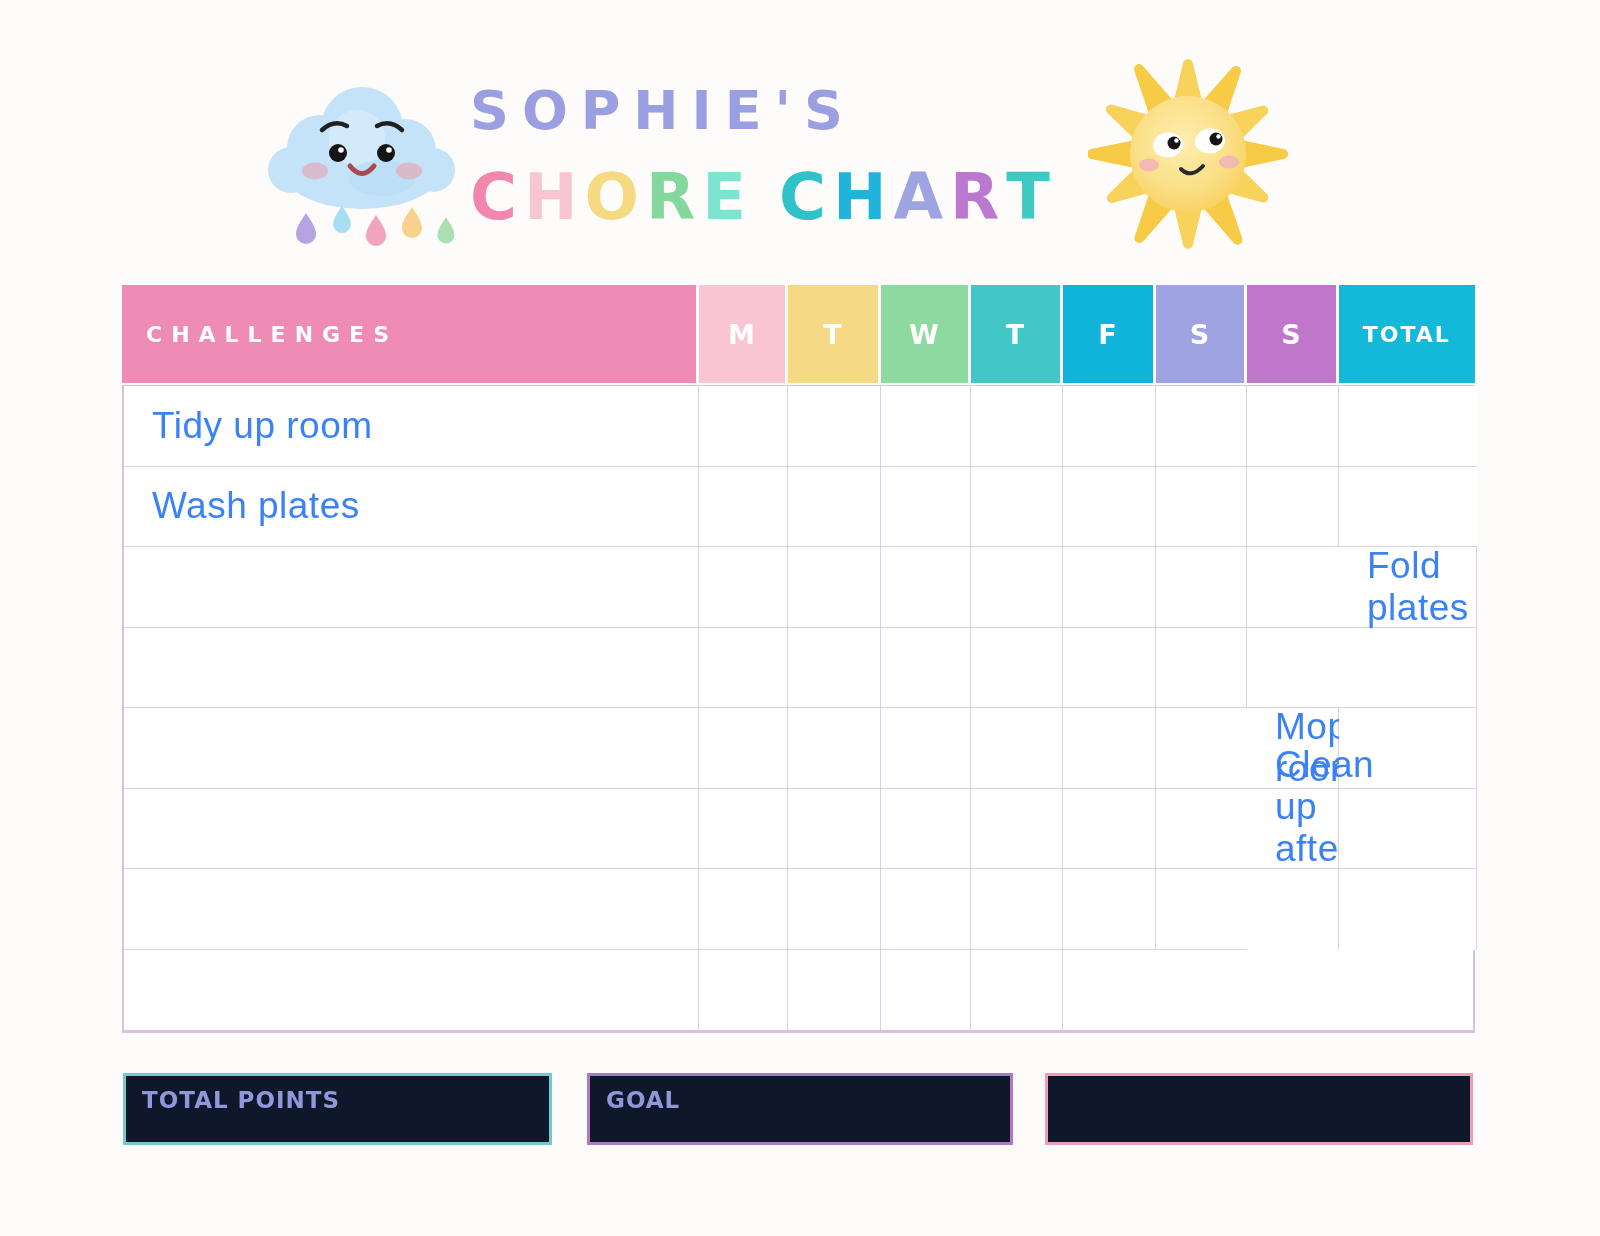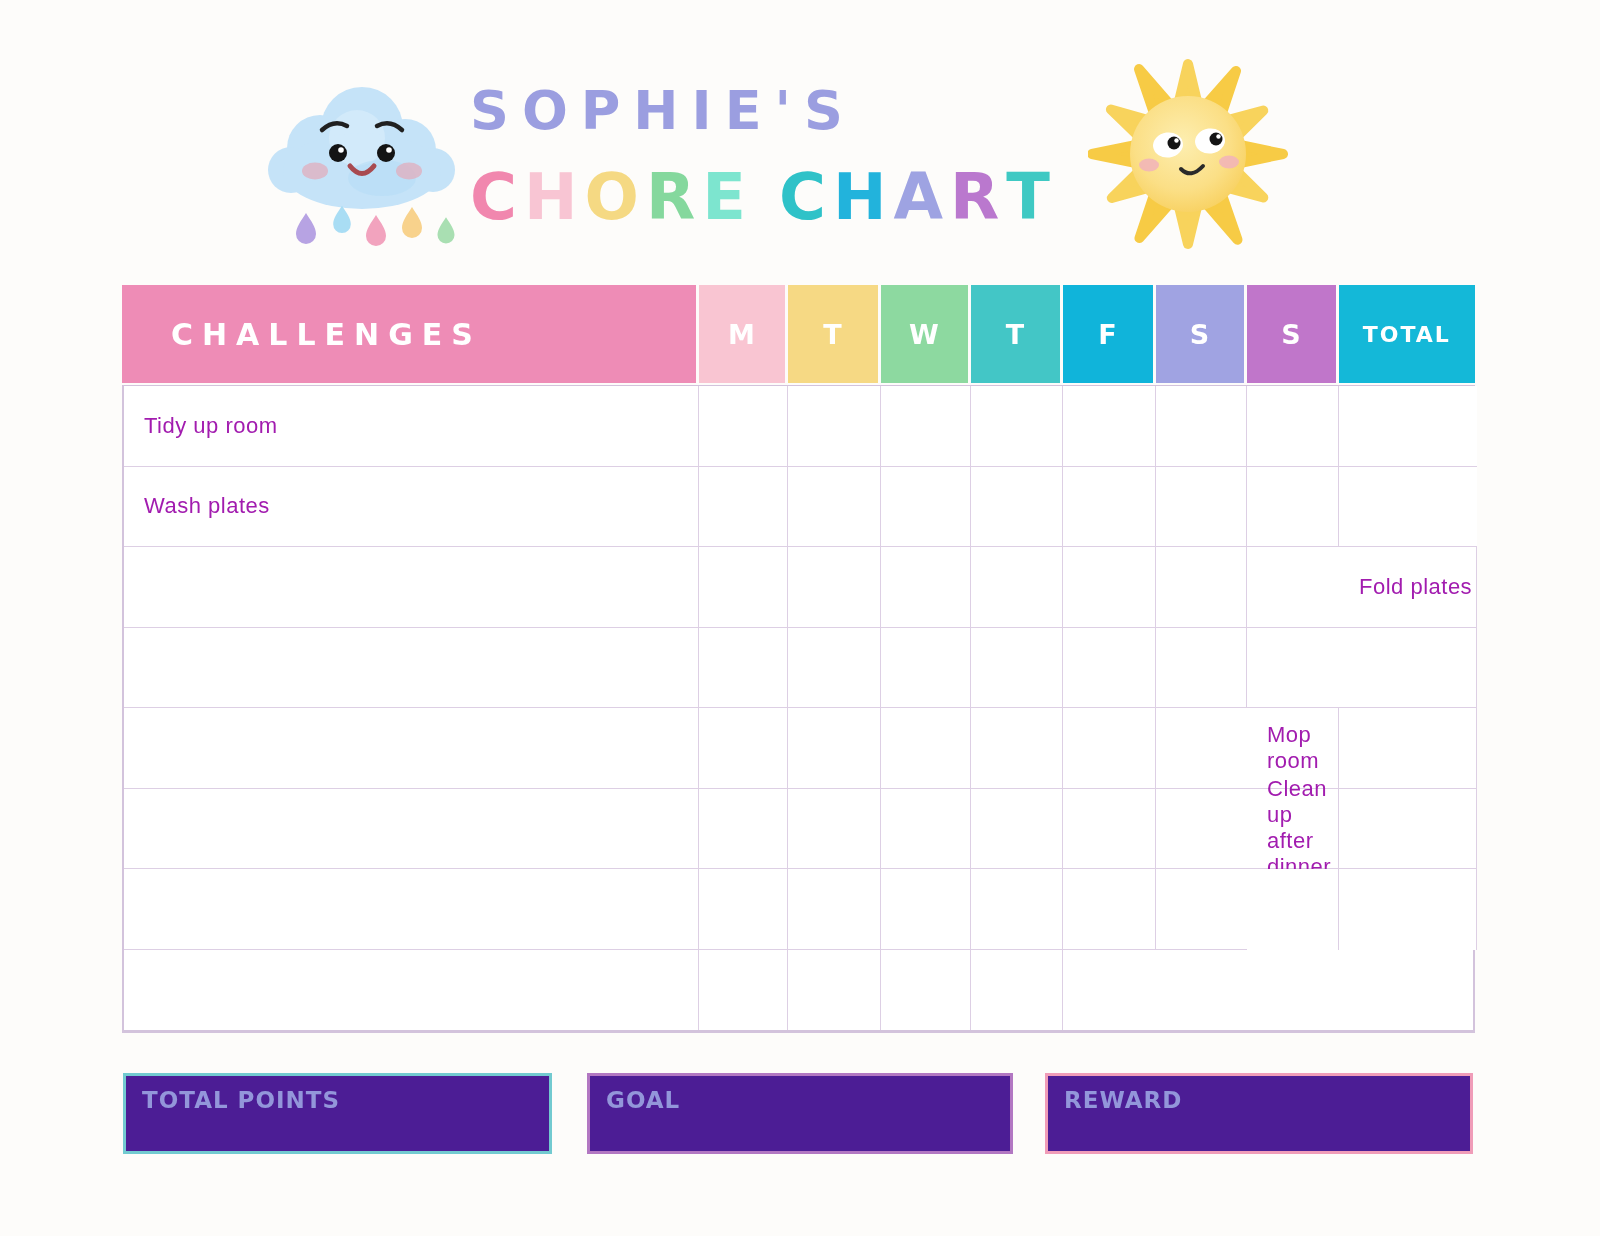--- a/index.html
+++ b/index.html
@@ -28,36 +28,36 @@
   .title-2 span { display:inline-block; }
   .title-2 span.sp { width:26px; }
   
   .chart-table { position:absolute; left:122px; top:285px; width:1353px; }
   .thead { display:flex; height:100px; align-items:flex-start; }
   .hcell {
     display:flex; align-items:center; justify-content:center;
     height:98px; box-sizing:border-box; color:#ffffff;
     font-family:"DejaVu Sans",sans-serif; font-weight:800;
   }
-  .hcell.challenges { justify-content:flex-start; padding-left:49px; font-size:30px; letter-spacing:9px; }
+  .hcell.challenges { justify-content:flex-start; padding-left:24px; font-size:22px; letter-spacing:9px; }
   .hcell.day    { font-size:27px; }
   .hcell.points { font-size:22px; letter-spacing:2px; }
   .tbody {
     display:grid; background:#ffffff;
     border:2px solid #d3c3dc; border-top-width:1px; border-bottom-width:3px;
   }
   .cell { box-sizing:border-box; border-right:1px solid #ddcfe4; border-bottom:1px solid #ddcfe4; background:#fff; }
   .cell.last-col { border-right:none; }
   .cell.last-row { border-bottom:none; }
   .cell.chore {
-    display:flex; align-items:center; padding-left:20px;
-    font-size:22px; color:#a21caf; letter-spacing:0.5px;
+    display:flex; align-items:center; padding-left:28px;
+    font-size:37px; color:#3b82f6; letter-spacing:0.5px;
   }
   
-  .fbox { position:absolute; top:1073px; height:81px; box-sizing:border-box; border:3px solid; background:#4c1d95; }
+  .fbox { position:absolute; top:1073px; height:72px; box-sizing:border-box; border:3px solid; background:#0f172a; }
   .fbox .lbl {
     display:block; padding:11px 0 0 16px;
     font-family:"DejaVu Sans",sans-serif; font-weight:800;
     font-size:23px; color:#9396da; letter-spacing:1px;
   }
   .fbox .val { position:absolute; left:16px; right:10px; top:44px; bottom:4px; }
 </style>
 </head>
 <body>
 
@@ -227,18 +227,17 @@
   <footer>
       <div class="fbox" style="left: 123px; width: 429px; border-color: rgb(114, 202, 208);">
         <span class="lbl">TOTAL POINTS</span>
         <div class="val"></div>
       </div>
       <div class="fbox" style="left: 587px; width: 426px; border-color: rgb(178, 119, 194);">
         <span class="lbl">GOAL</span>
         <div class="val"></div>
       </div>
       <div class="fbox" style="left: 1045px; width: 428px; border-color: rgb(240, 156, 184);">
-        <span class="lbl">REWARD</span>
         <div class="val"></div>
       </div>
     </footer>
 
 </div>
 
 </body></html>

